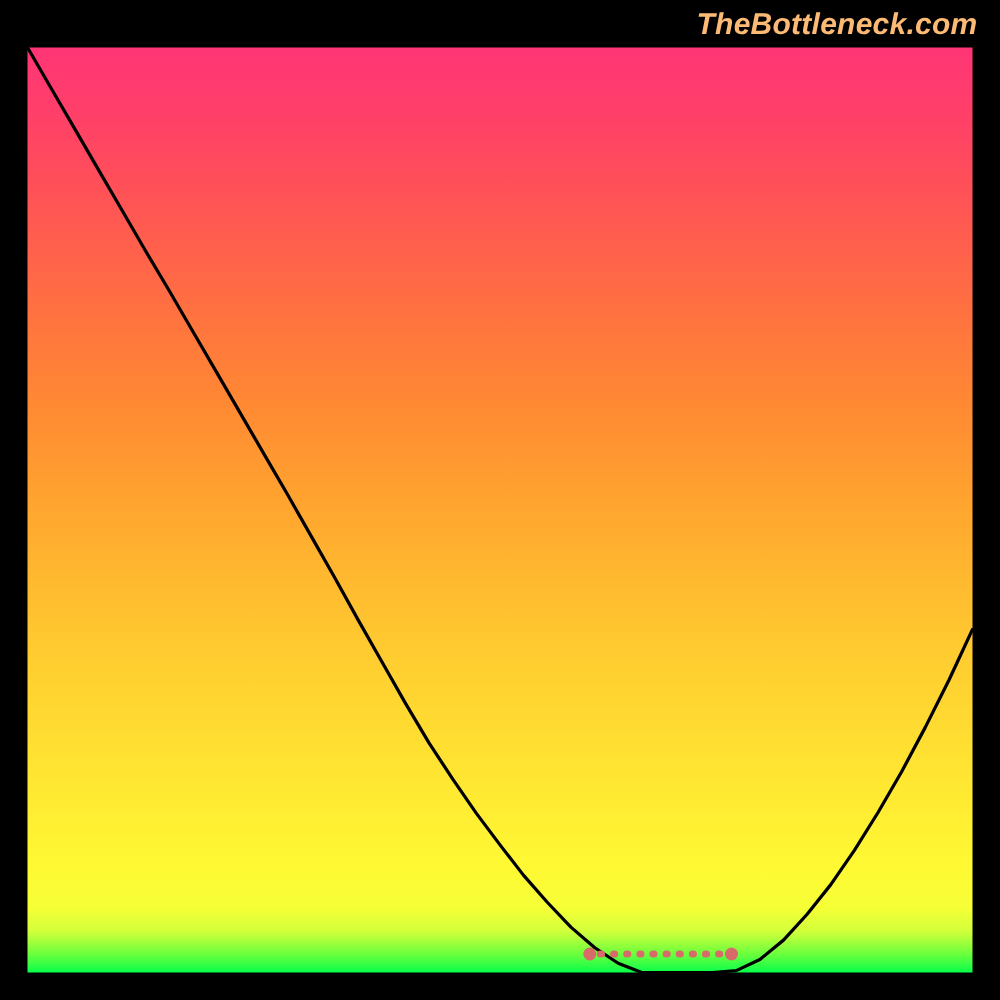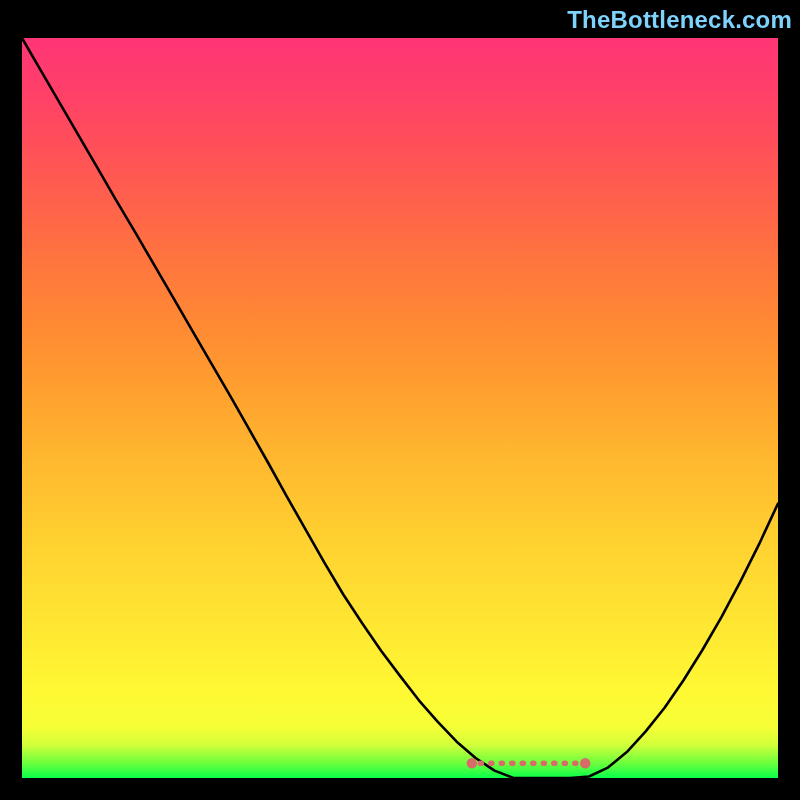--- a/index.html
+++ b/index.html
@@ -6,26 +6,27 @@
   html, body { width: 800px; height: 800px; overflow: hidden; background: #000; }
   .frame {
     position: relative;
     width: 800px;
     height: 800px;
     background: #000;
   }
   .watermark {
     position: absolute;
     top: 6px;
-    right: 8px;
+    right: 18px;
     font-family: Arial, Helvetica, sans-serif;
     font-size: 24px;
     font-weight: bold;
-    color: #7dd3fc;
+    color: #fdba74;
     letter-spacing: 0.2px;
+    font-style: italic;
   }
   .plot-area {
     position: absolute;
     left: 22px;
     top: 38px;
     width: 756px;
     height: 740px;
   }
   .gradient {
     position: absolute;

